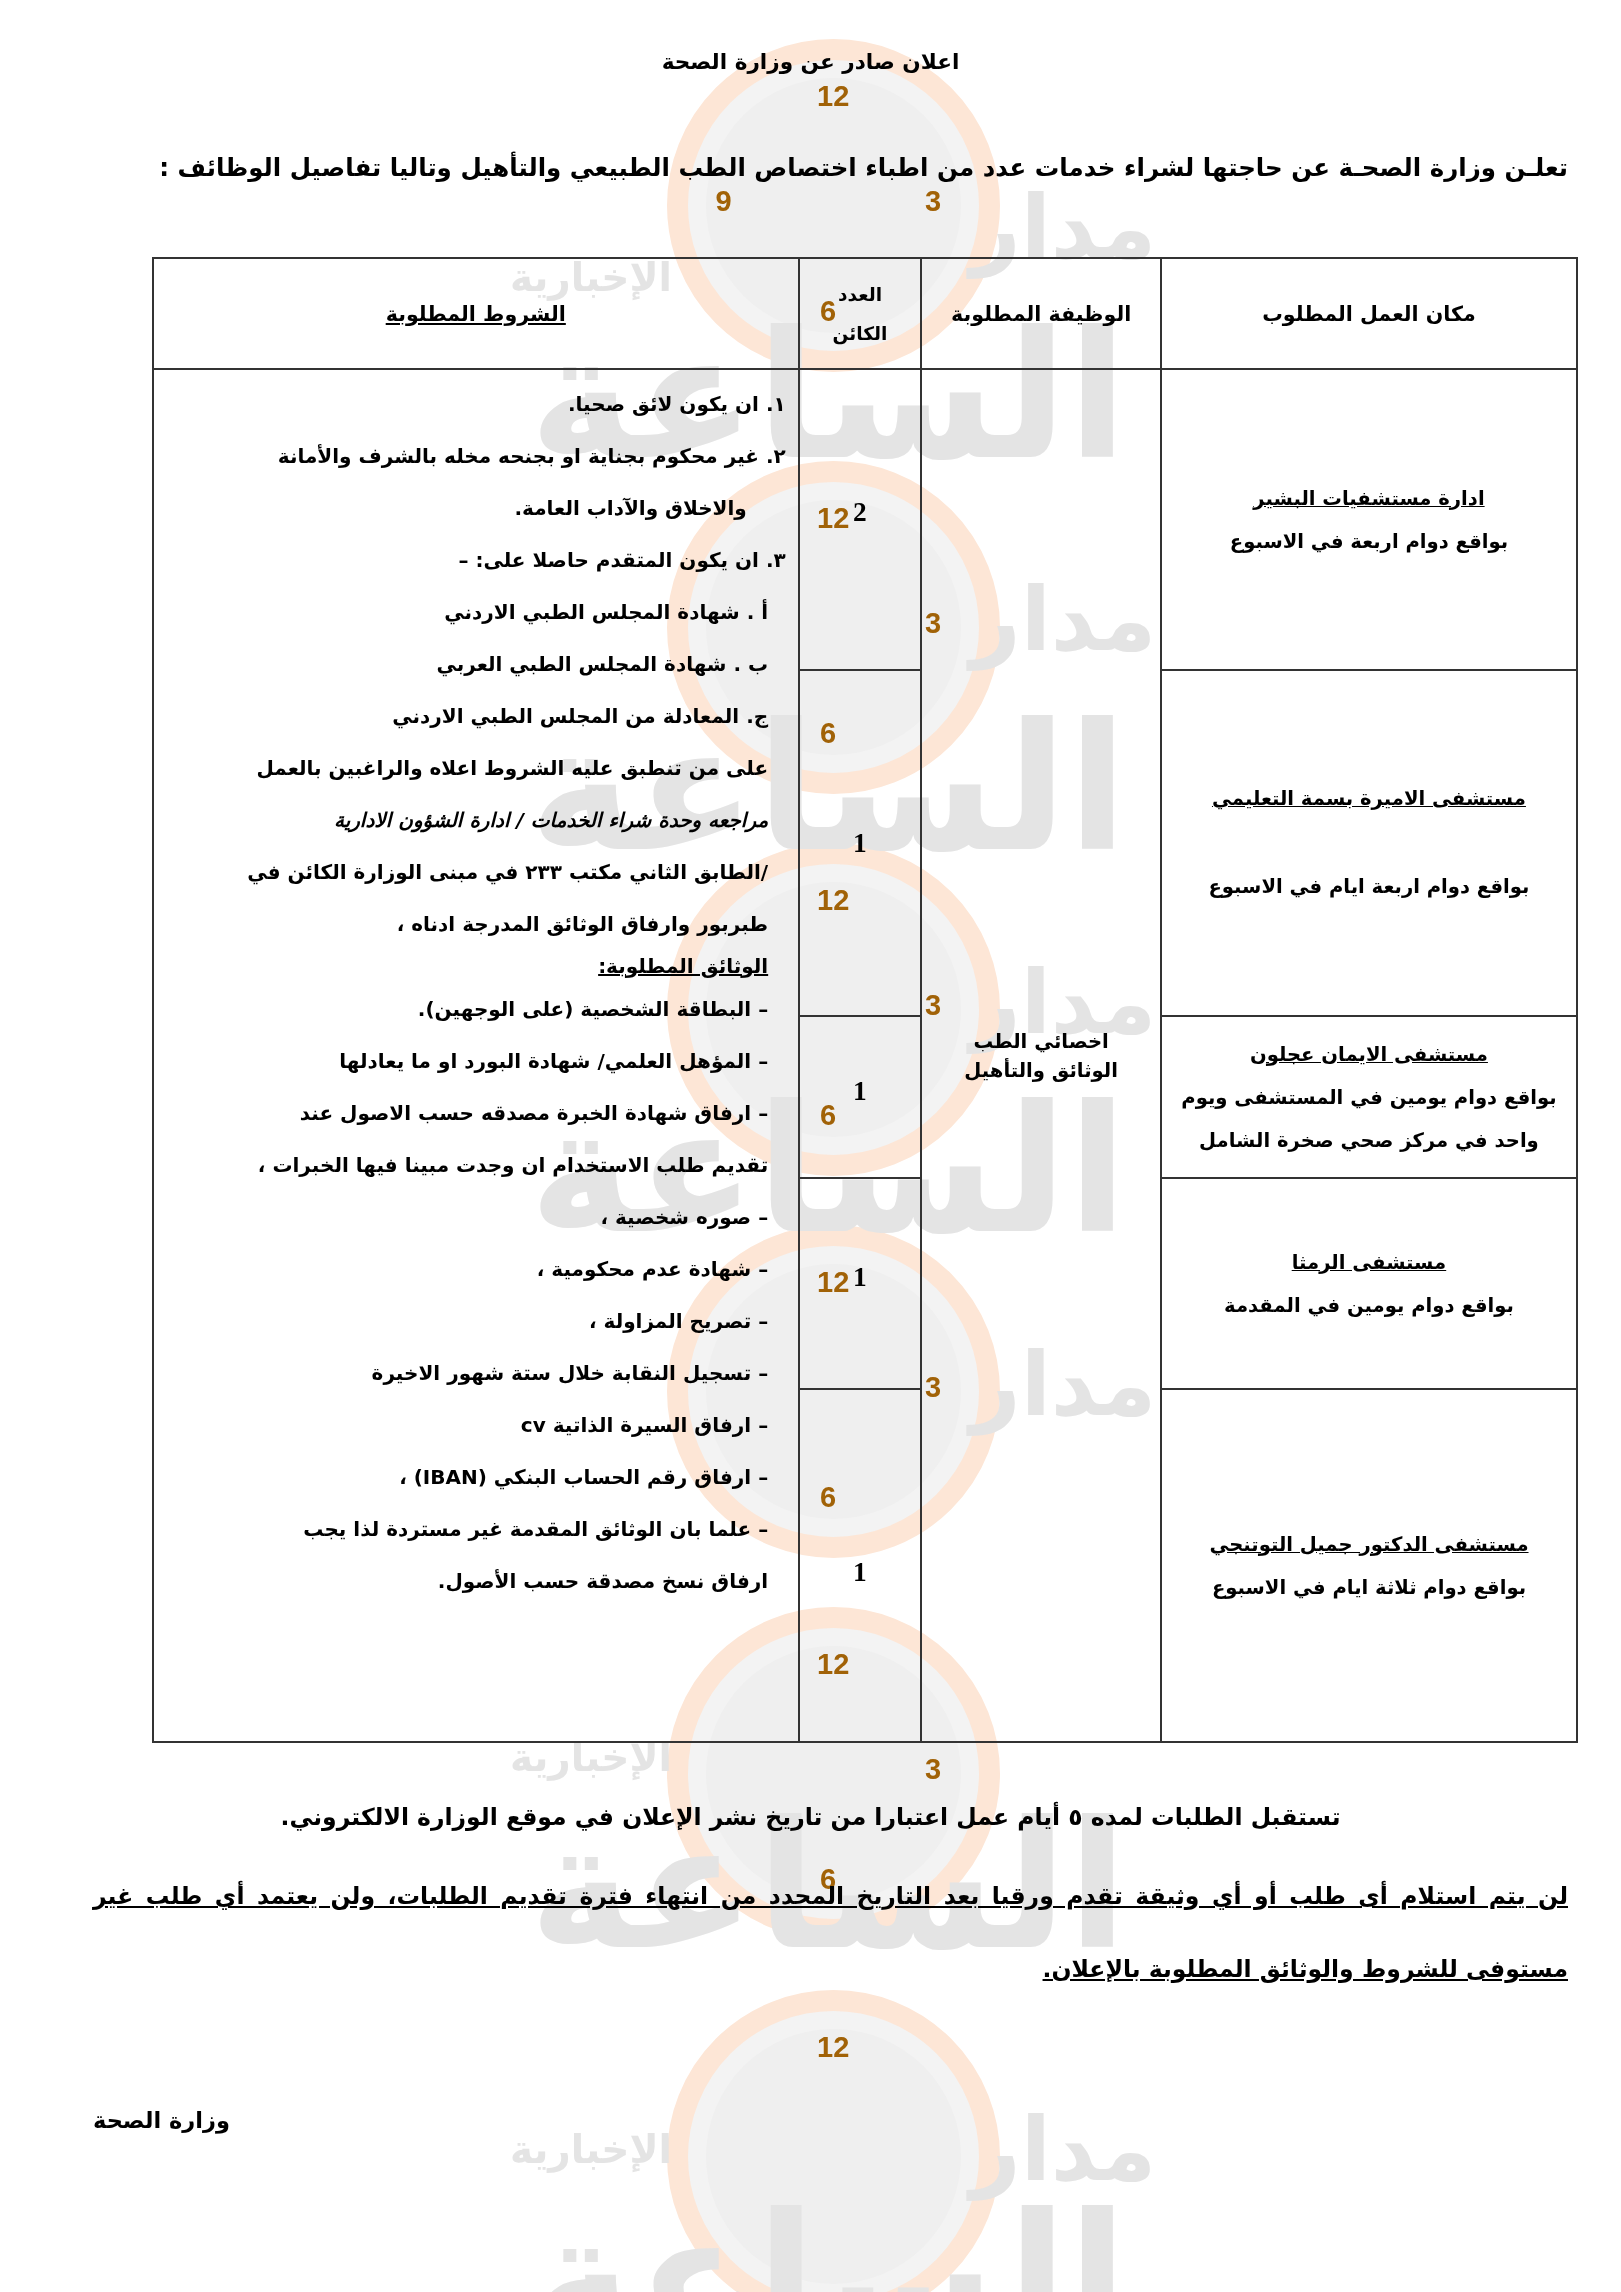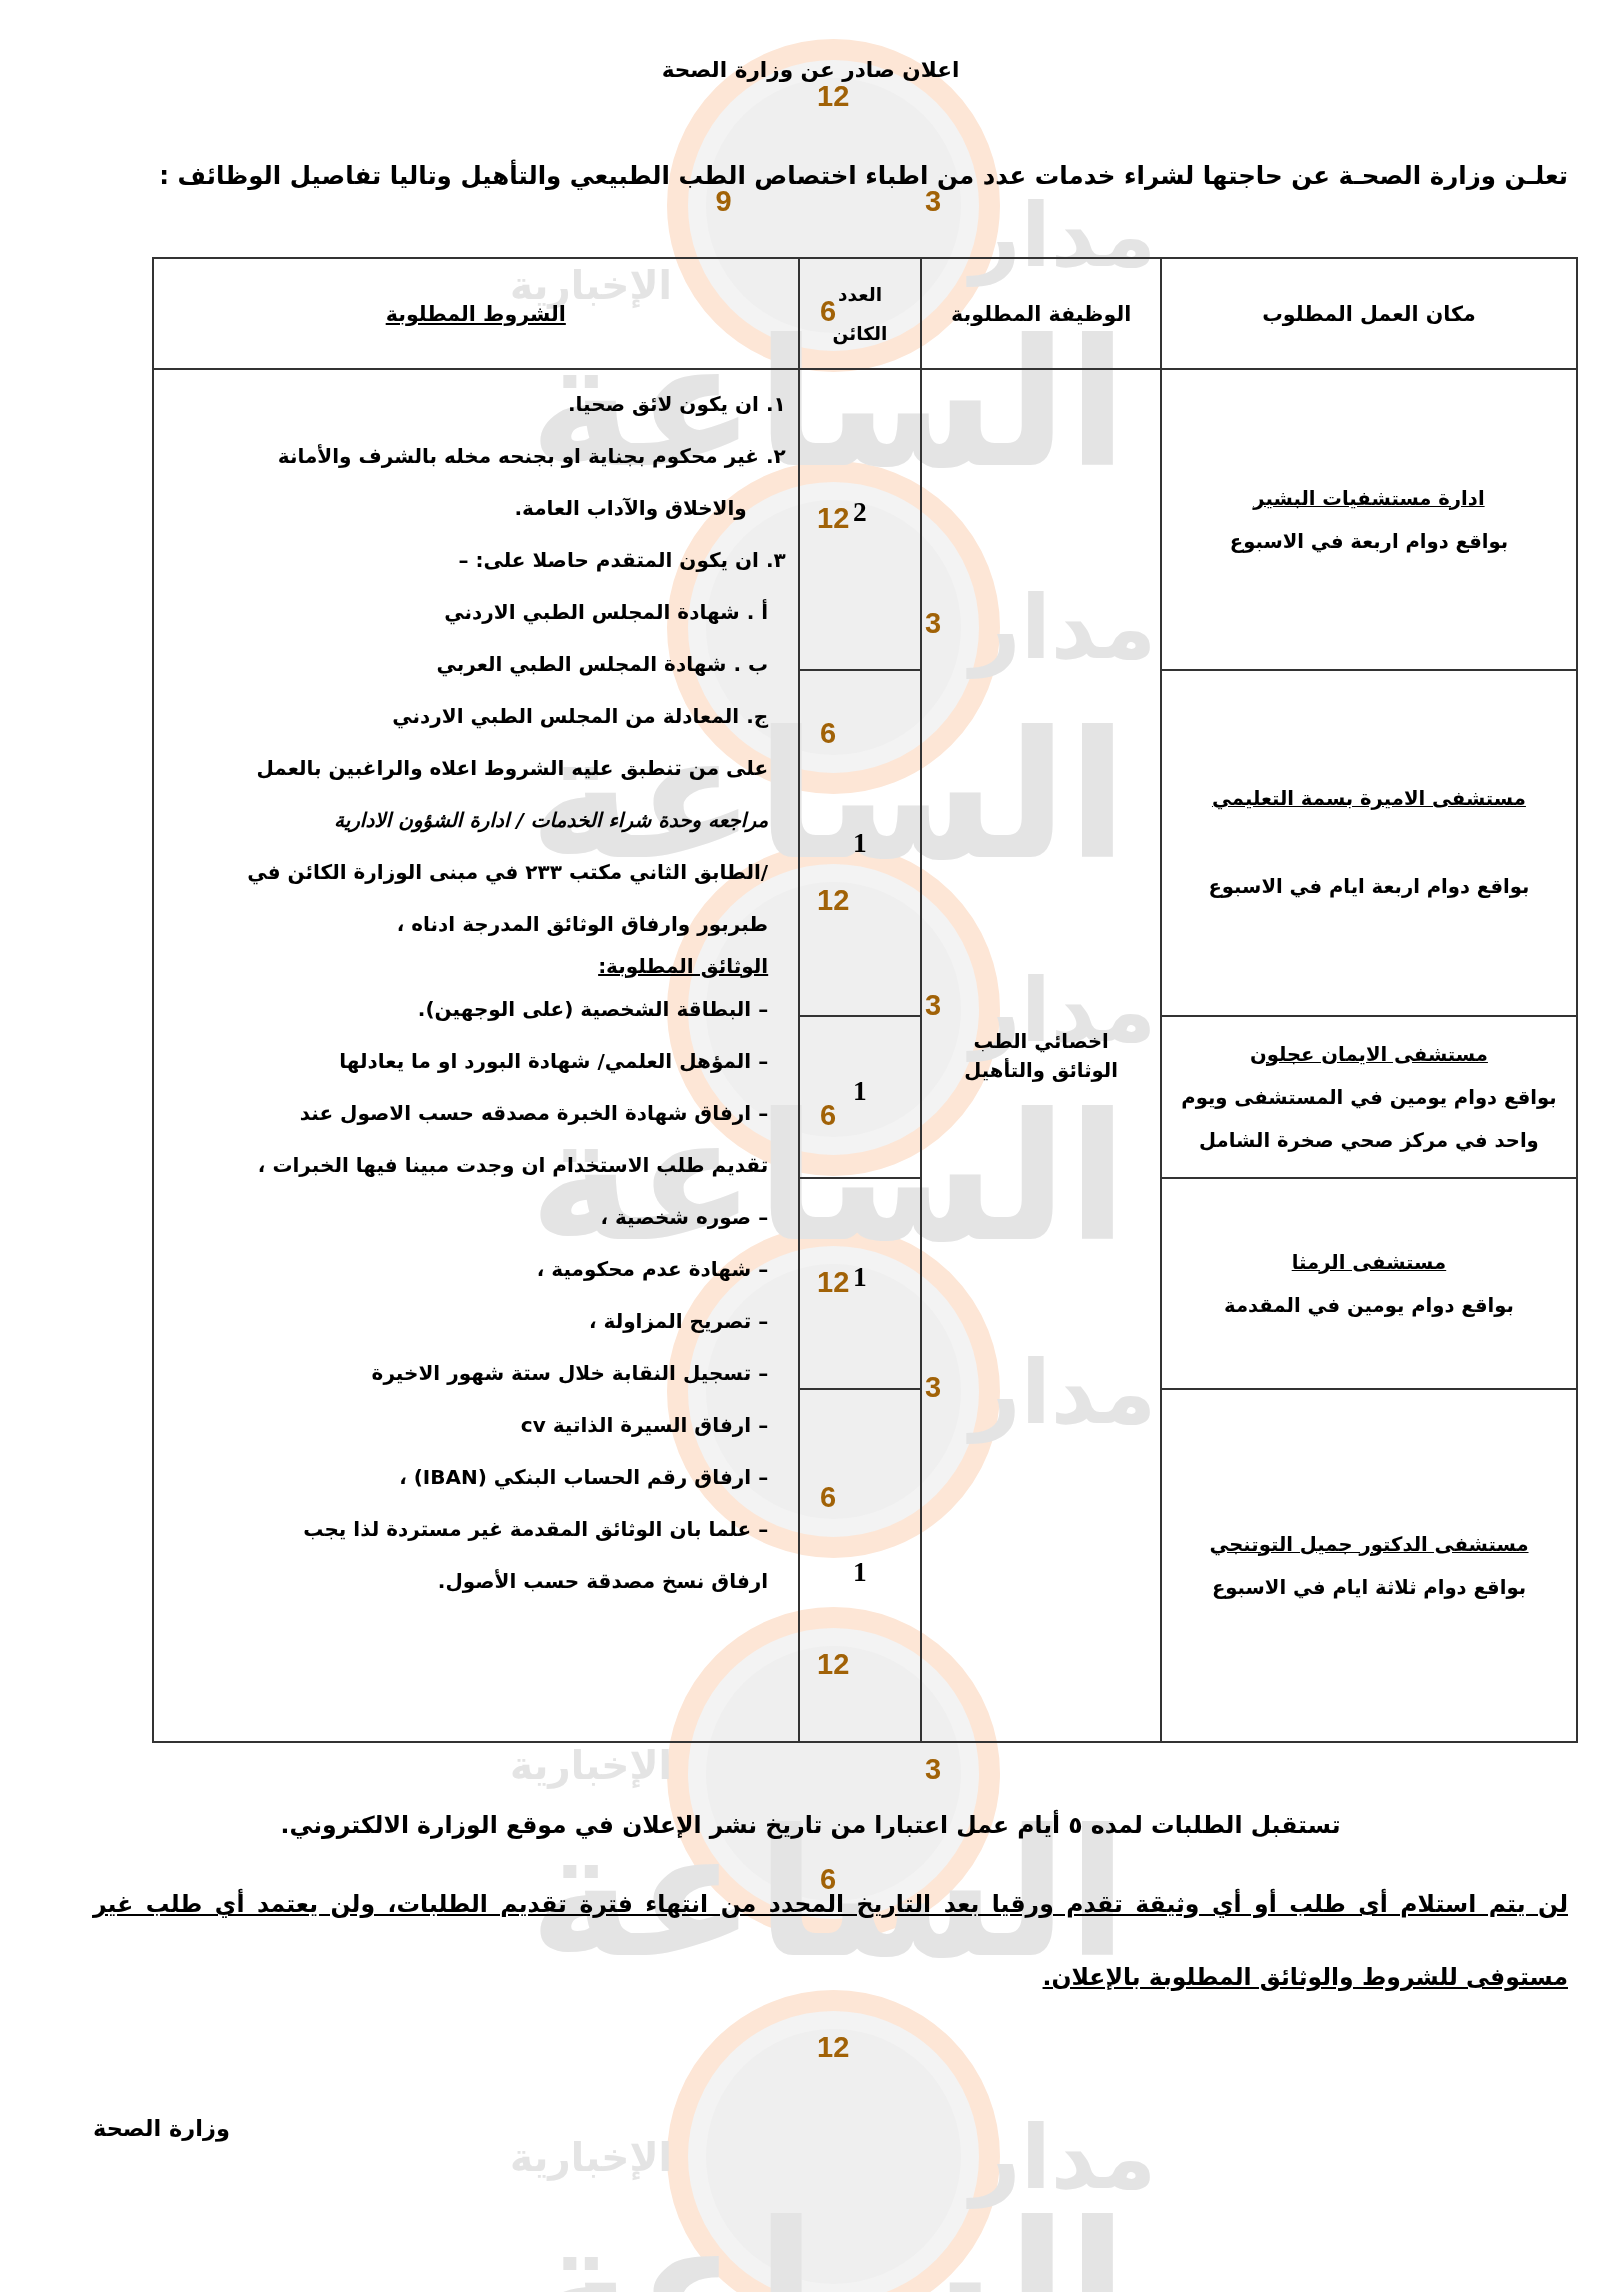--- a/index.html
+++ b/index.html
@@ -1,19 +1,19 @@
 <!DOCTYPE html>
 <html><head>
 <meta charset="utf-8">
 <style>
   html, body { margin:0; padding:0; background:#ffffff; }
   body { width:1621px; height:2293px; position:relative; overflow:hidden;
          font-family:"DejaVu Sans","Liberation Sans",sans-serif; color:#000; }
   .abs { position:absolute; }
-  .rtl { direction:rtl; unicode-bidi:embed;margin-top:8px; }
+  .rtl { direction:rtl; unicode-bidi:embed; }
 
   
   .wm { position:absolute; pointer-events:none; z-index:0; }
   .wm-clock { width:333px; height:333px; border-radius:50%;
               border:21.6px solid #fde6d6; background:#f3f3f3; box-sizing:border-box; }
   .wm-clock .face { position:absolute; inset:17.6px; border-radius:50%; background:#efefef; }
   .wm-clock .num { position:absolute; font-family:"Liberation Sans",sans-serif; font-size:29px; color:#a16207; font-weight:bold; }
   .wm-text { font-family:"DejaVu Sans",sans-serif; font-weight:bold; color:#e4e4e4; }
 
   .content { position:relative; z-index:1; }

